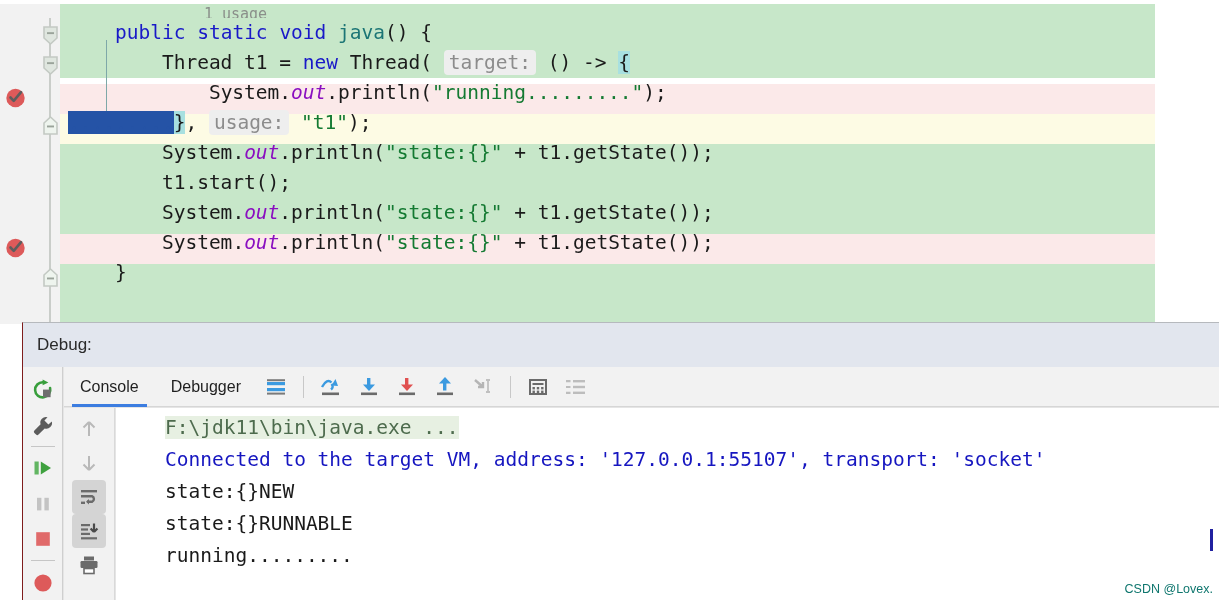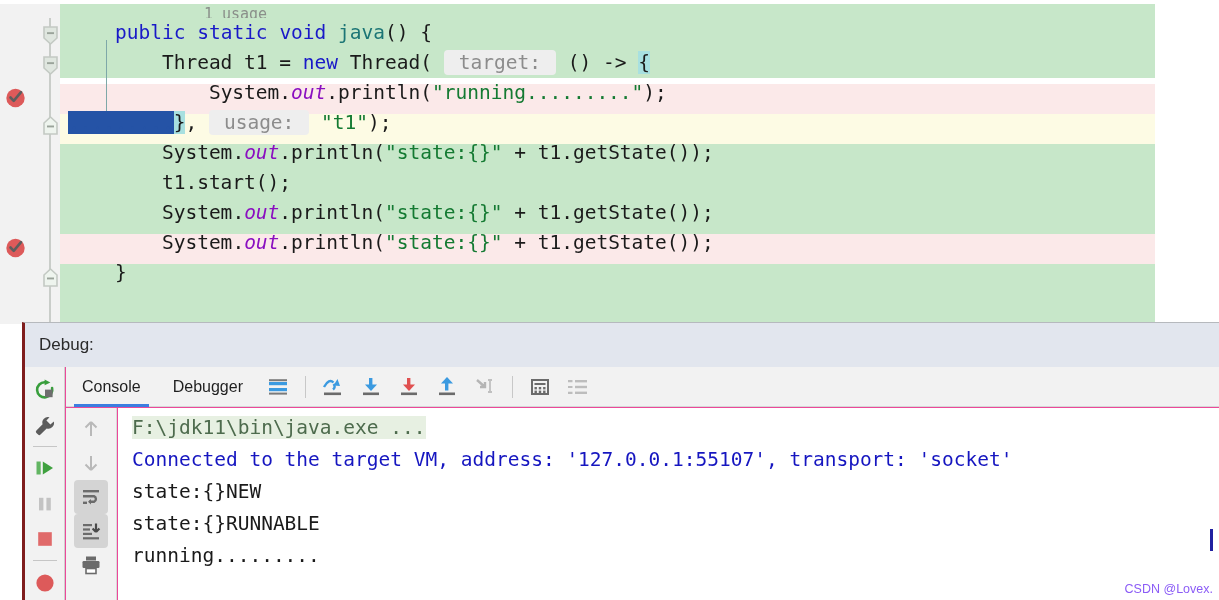--- a/index.html
+++ b/index.html
@@ -56,37 +56,37 @@
 
   .k  { color: #1919c8; }            
   .m  { color: #1b7575; }            
   .s  { color: #147a32; }            
   .f  { color: #8a0fc0; font-style: italic; } 
   .p  { color: #1a1a1a; }            
   .hint {
     color: #8c8c8c;
     background: #eeeeee;
     border-radius: 4px;
-    padding: 1px 15px;
+    padding: 1px 5px;
   }
   .brace-hl { background: #a8e0e0; }
   .sel-block { background: #2553a6; color: #2553a6; }
 
   
   .bp {
     position: absolute; left: 5px; width: 21px; height: 21px;
   }
   .bp svg { display: block; }
 
   
   #debug {
     position: absolute; left: 22px; top: 322px; width: 1197px; height: 278px;
-    background: #ec4899;
+    background: #e5e5e5;
     border-top: 1px solid #b6b9bd;
-    border-left: 3px solid #7f1d1d;
+    border-left: 1px solid #7f1d1d;
   }
   .dbg-header {
     position: absolute; left: 0; top: 0; right: 0; height: 44px;
     background: #e2e6ee;
     display: flex; align-items: center;
   }
   .dbg-label {
     font-size: 17px; color: #2b2b2b; margin-left: 14px;
   }
   .dbg-tab {
@@ -144,33 +144,33 @@
   .cg-btn.active { background: #d4d4d4; }
 
   
   .console-out {
     position: absolute; left: 93px; top: 85px; right: 0; bottom: 0;
     background: #ffffff; overflow: hidden;
     font-family: "DejaVu Sans Mono", monospace;
     font-size: 19.5px; line-height: 32px;
     padding-top: 4px;
   }
-  .cline { white-space: pre; padding-left: 14px; height: 32px; }
+  .cline { white-space: pre; padding-left: 49px; height: 32px; }
   .c-cmd { color: #4d6b4d; background: #e7f0e2; display: inline; }
   .c-sys { color: #1616c0; }
   .c-out { color: #1a1a1a; }
 
   .console-caret {
     position: absolute; right: 6px; top: 121px; width: 3px; height: 22px;
     background: #2020a0;
   }
 
   .watermark {
     position: absolute; right: 6px; bottom: 4px;
-    font-size: 12.5px; color: #8b5cf6;
+    font-size: 12.5px; color: #0f766e;
     font-family: "Liberation Sans", sans-serif;
   }
 </style>
 </head>
 <body>
 
 <div id="app">
 
   <div id="editor">
 

